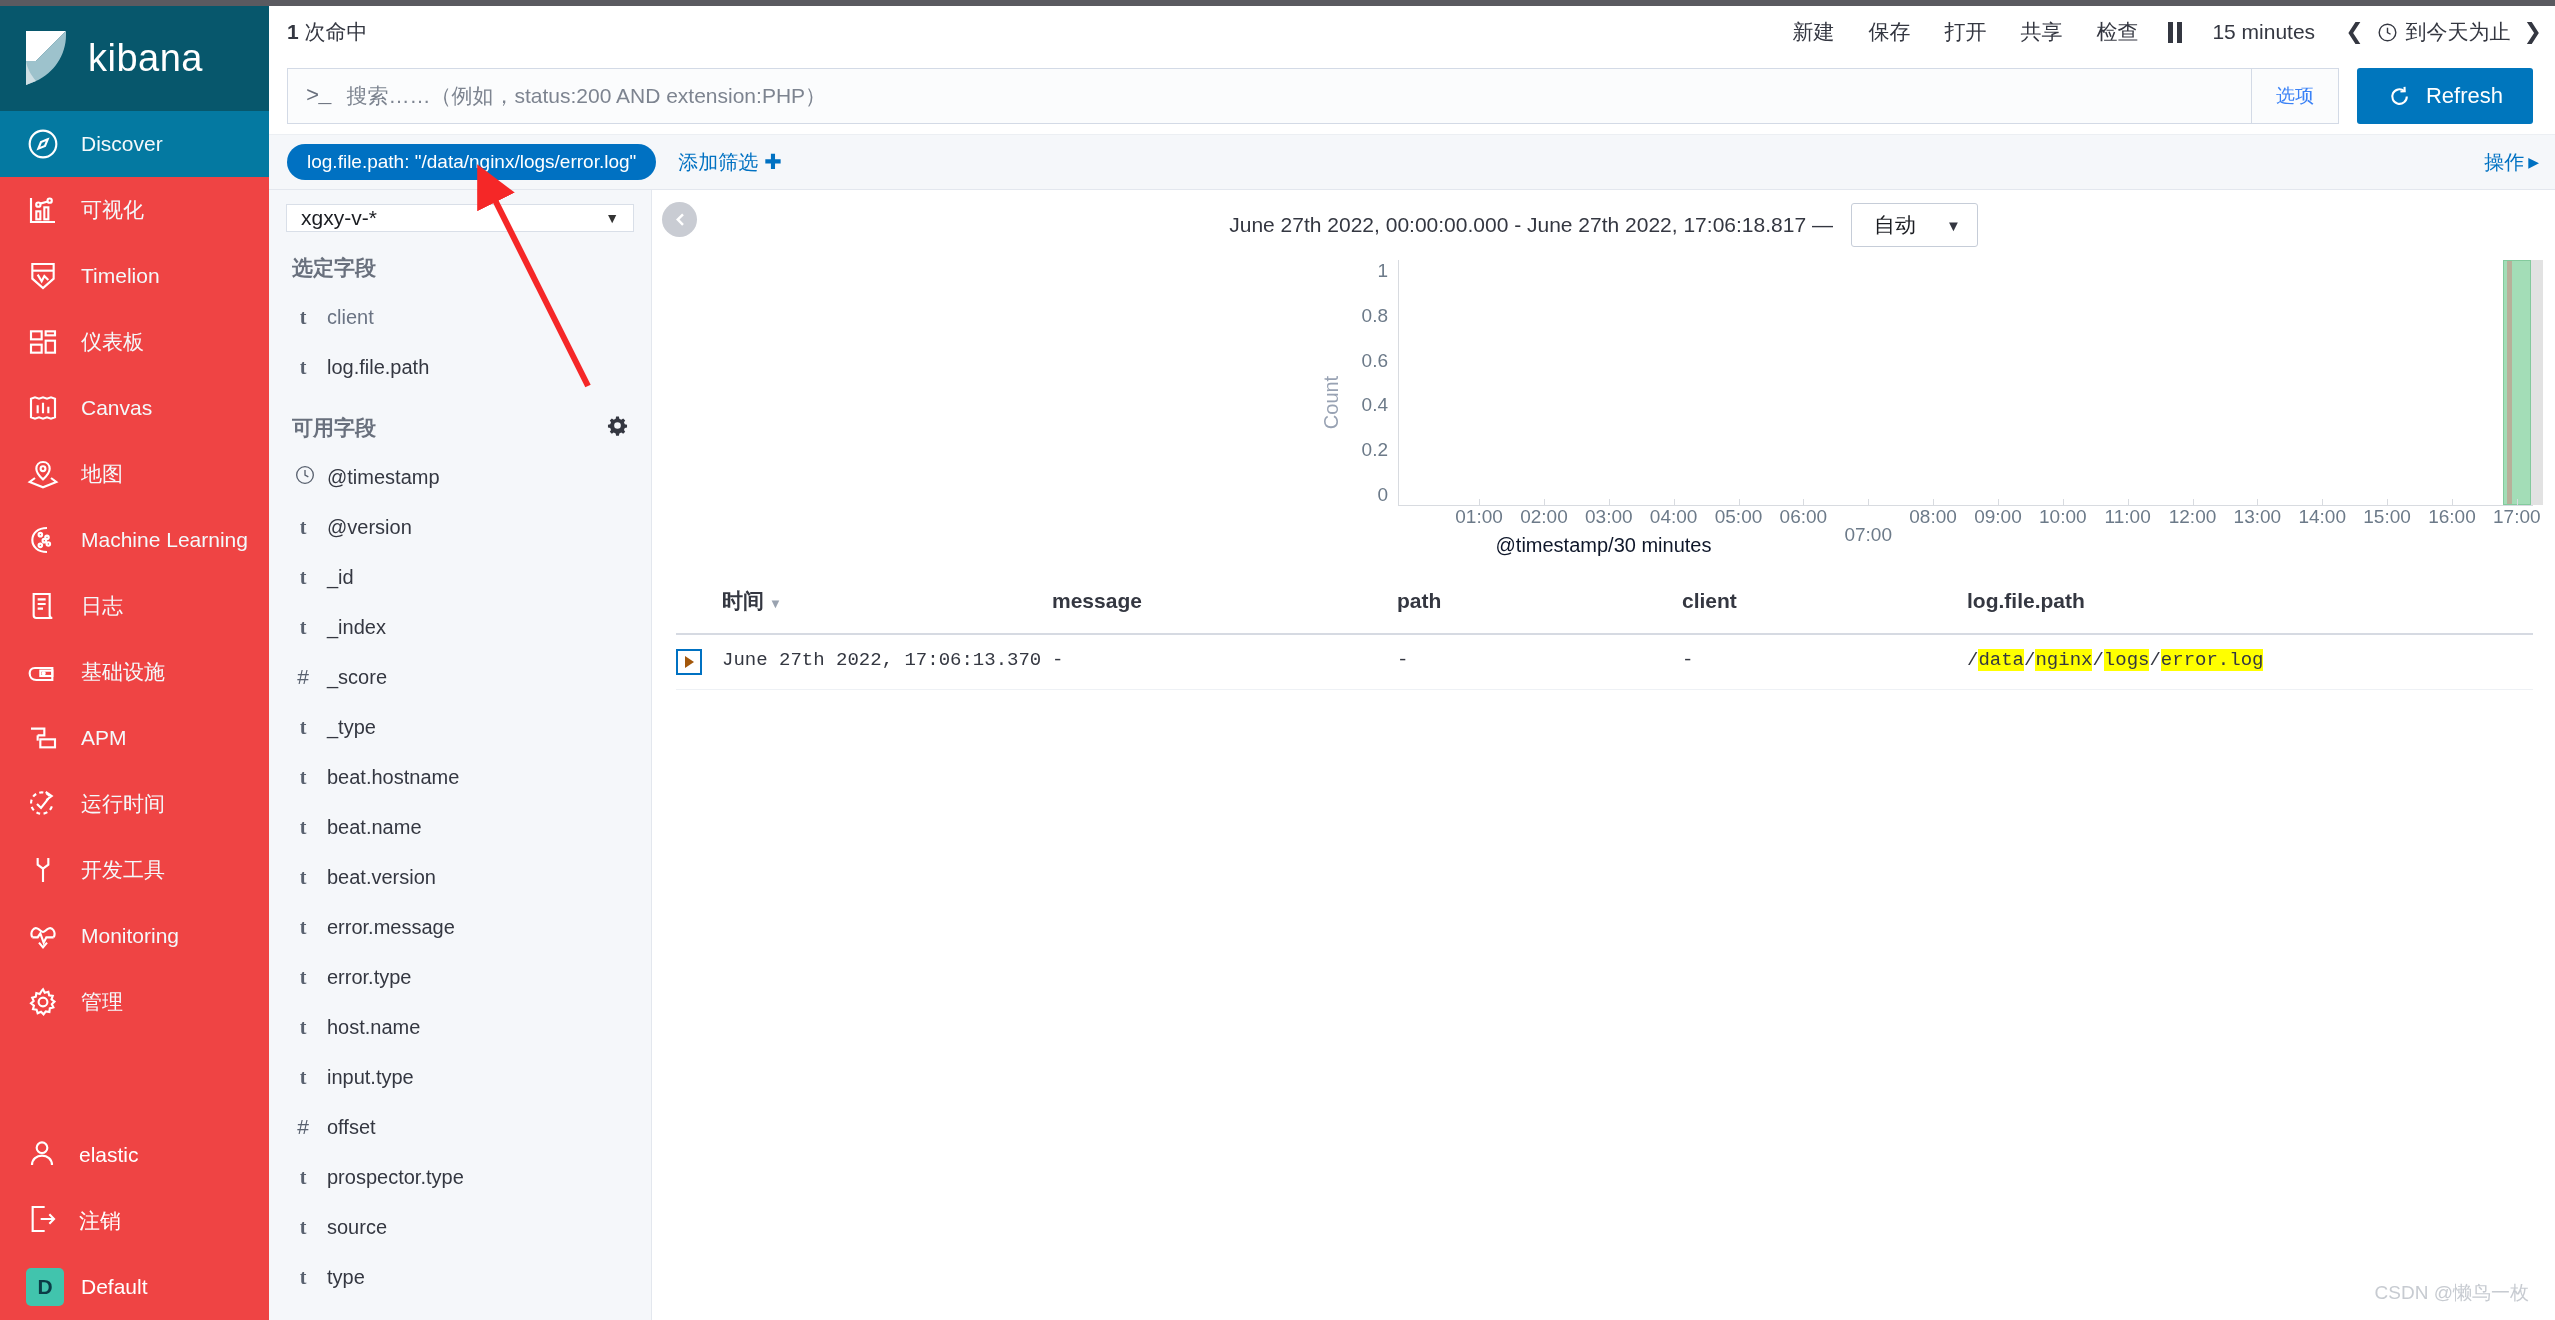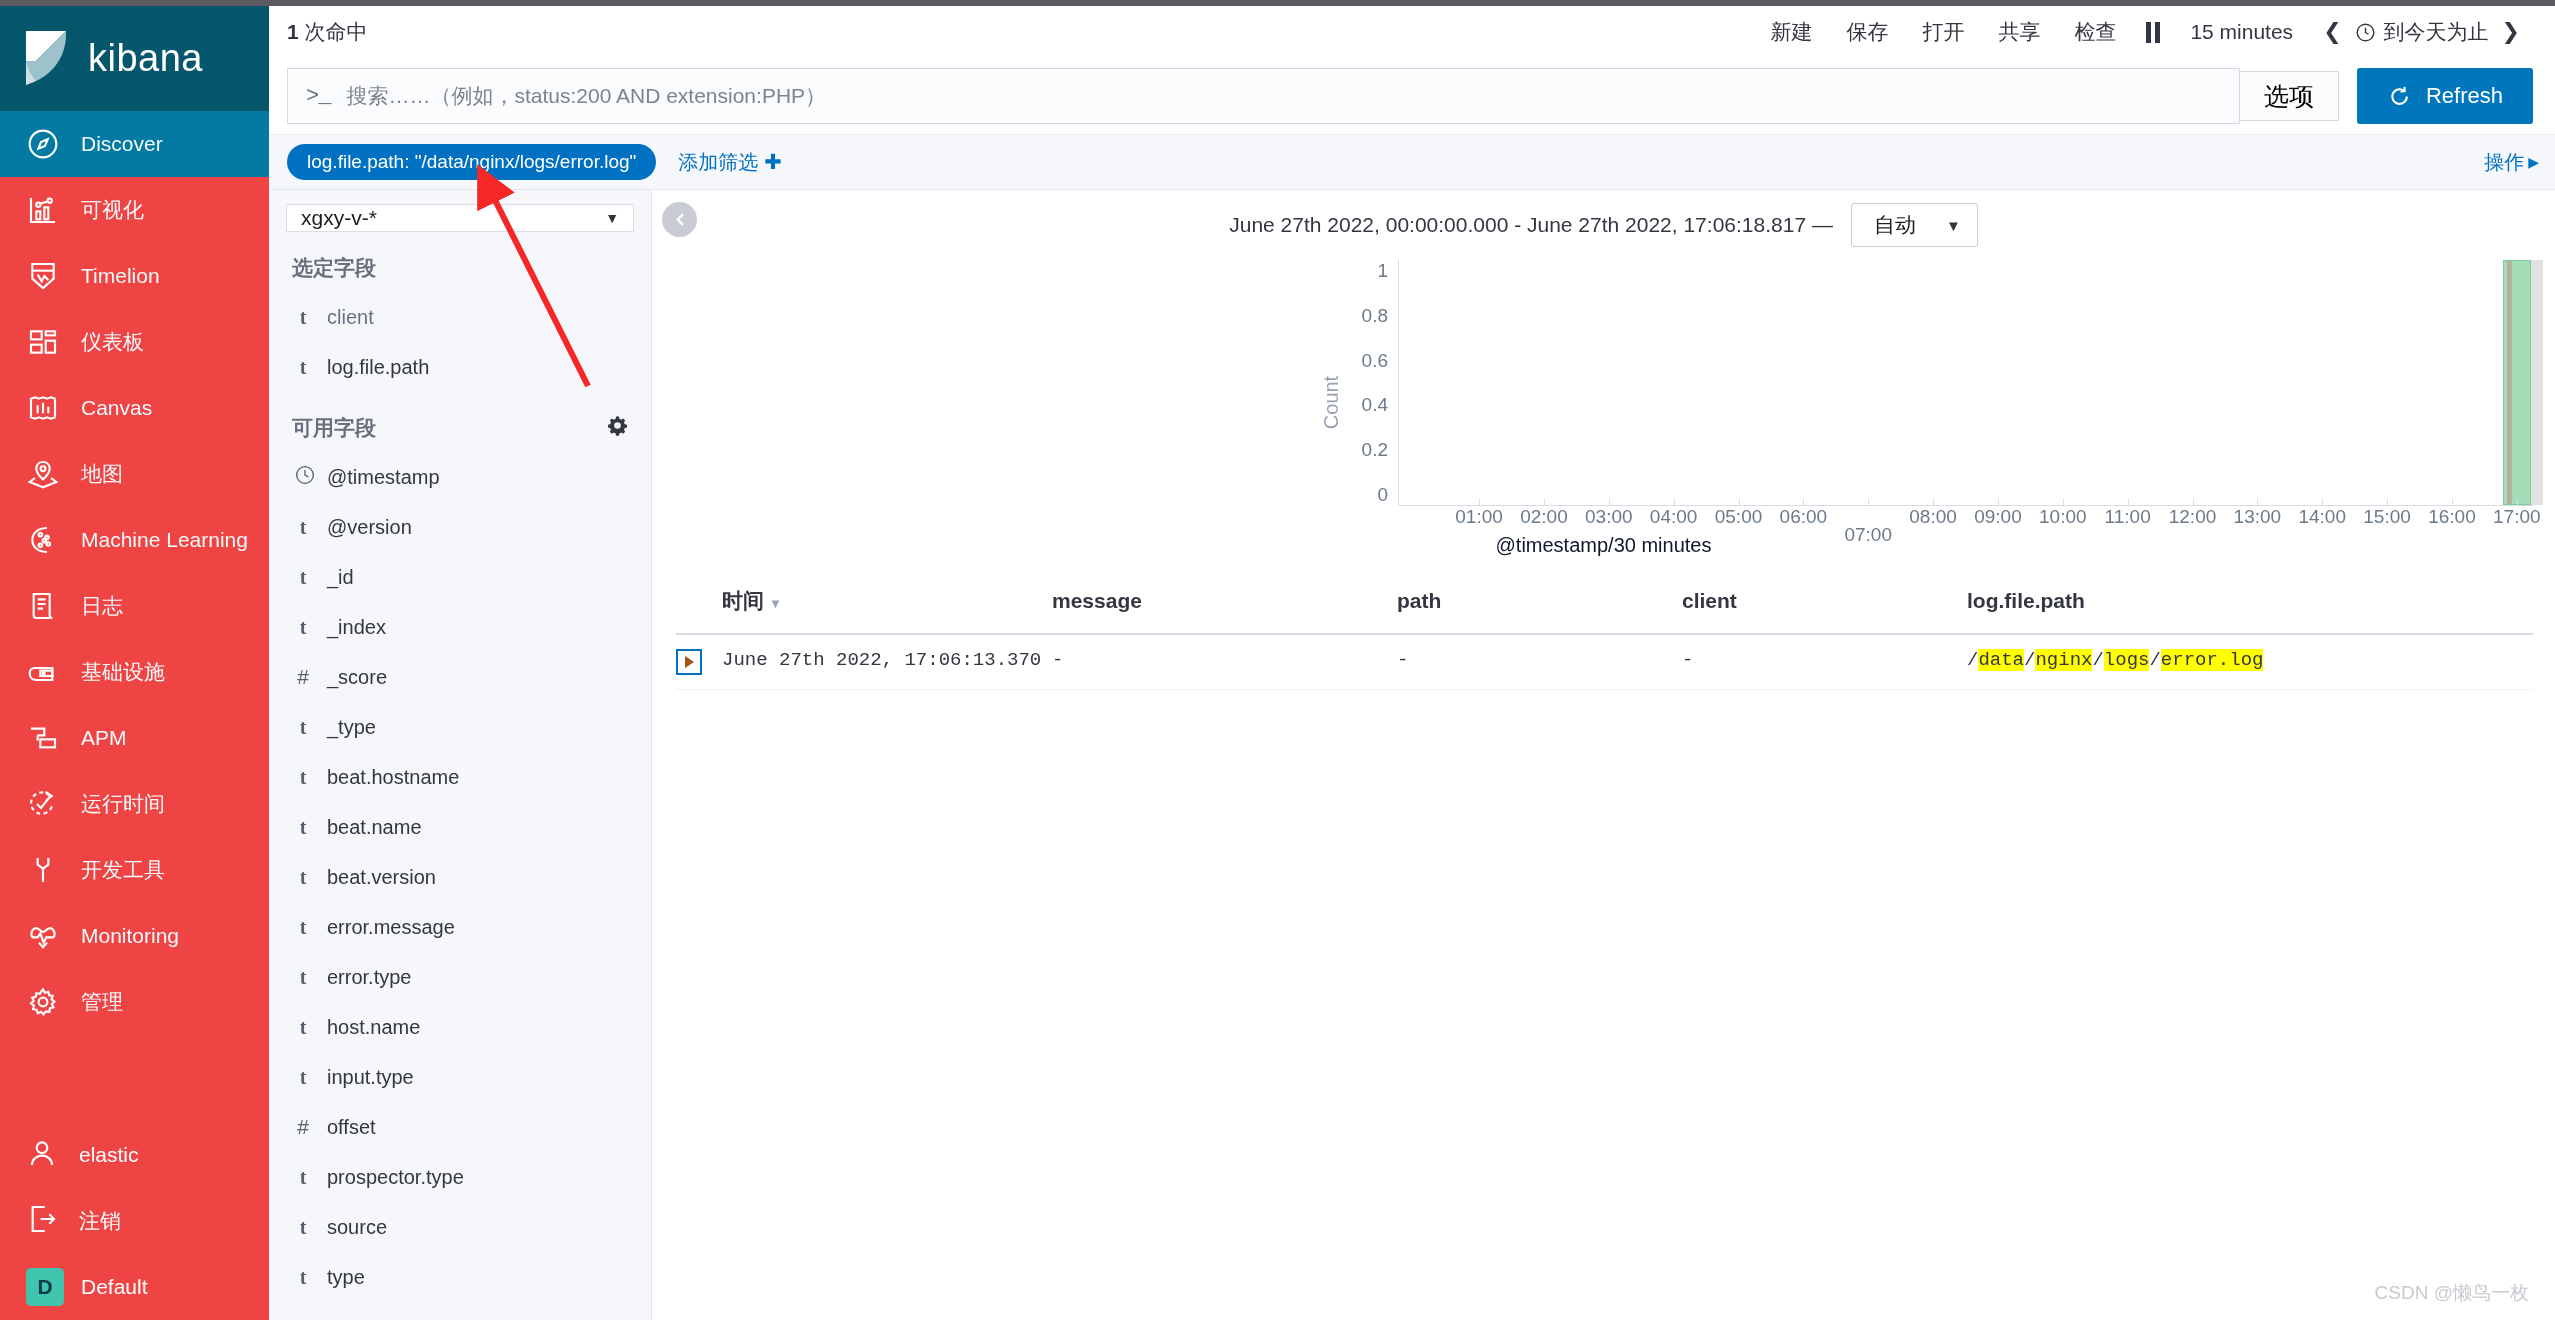--- a/index.html
+++ b/index.html
@@ -50,41 +50,41 @@
 
   
   .main { flex:1; display:flex; flex-direction:column; min-width:0; background:#fff; position:relative; }
 
   .topbar {
     height: 52px; flex: 0 0 52px; display:flex; align-items:center;
     padding: 0 0 0 18px; background:#fff;
   }
   .hits { font-size: 21px; color:#343741; }
   .hits b { font-weight: 700; }
-  .topbar-right { margin-left:auto; display:flex; align-items:center; gap:0; padding-right:22px; }
+  .topbar-right { margin-left:auto; display:flex; align-items:center; gap:0; }
   .tb-link { font-size: 21px; color:#343741; padding: 0 17px; cursor:pointer; white-space:nowrap; }
   .tb-icon { padding: 0 13px; display:flex; align-items:center; cursor:pointer; }
   .pause-ico { display:flex; gap:4px; }
   .pause-ico i { display:block; width:5px; height:21px; background:#343741; }
   .chev { font-size:22px; color:#343741; padding:0 13px; cursor:pointer; }
   .tb-time { display:flex; align-items:center; gap:8px; font-size:21px; color:#343741; cursor:pointer; white-space:nowrap;}
 
   .querybar {
     flex: 0 0 76px; display:flex; align-items:center; gap:0;
     padding: 0 22px 0 18px; background:#fff;
   }
   .qinput {
     flex:1; height:56px; background:#fbfcfd; border:1px solid #d3dae6;
     display:flex; align-items:center; padding: 0 18px; gap:16px; min-width:0;
   }
   .prompt { font-family:"Liberation Mono","DejaVu Sans Mono",monospace; font-size:22px; color:#69707d; letter-spacing:-1px;}
   .qplaceholder { font-size:21px; color:#7d8490; white-space:nowrap; }
   .qoptions {
-    height:50px; border:1px solid #d3dae6; border-left:none; background:#fbfcfd;
-    display:flex; align-items:center; padding: 0 24px; font-size:25px; color:#000000; cursor:pointer; white-space:nowrap;
+    height:56px; border:1px solid #d3dae6; border-left:none; background:#fbfcfd;
+    display:flex; align-items:center; padding: 0 24px; font-size:19px; color:#3b82f6; cursor:pointer; white-space:nowrap;
   }
   .refresh-btn {
     margin-left:18px; height:56px; background:#0076bd; color:#fff; border:none;
     display:flex; align-items:center; gap:14px; padding:0 30px;
     font-size:22px; font-family:inherit; cursor:pointer; border-radius:3px; white-space:nowrap;
   }
   .refresh-btn svg { width:25px; height:25px; stroke:#fff; fill:none; stroke-width:2; }
 
   .filterbar {
     flex: 0 0 56px; display:flex; align-items:center; gap:0;

